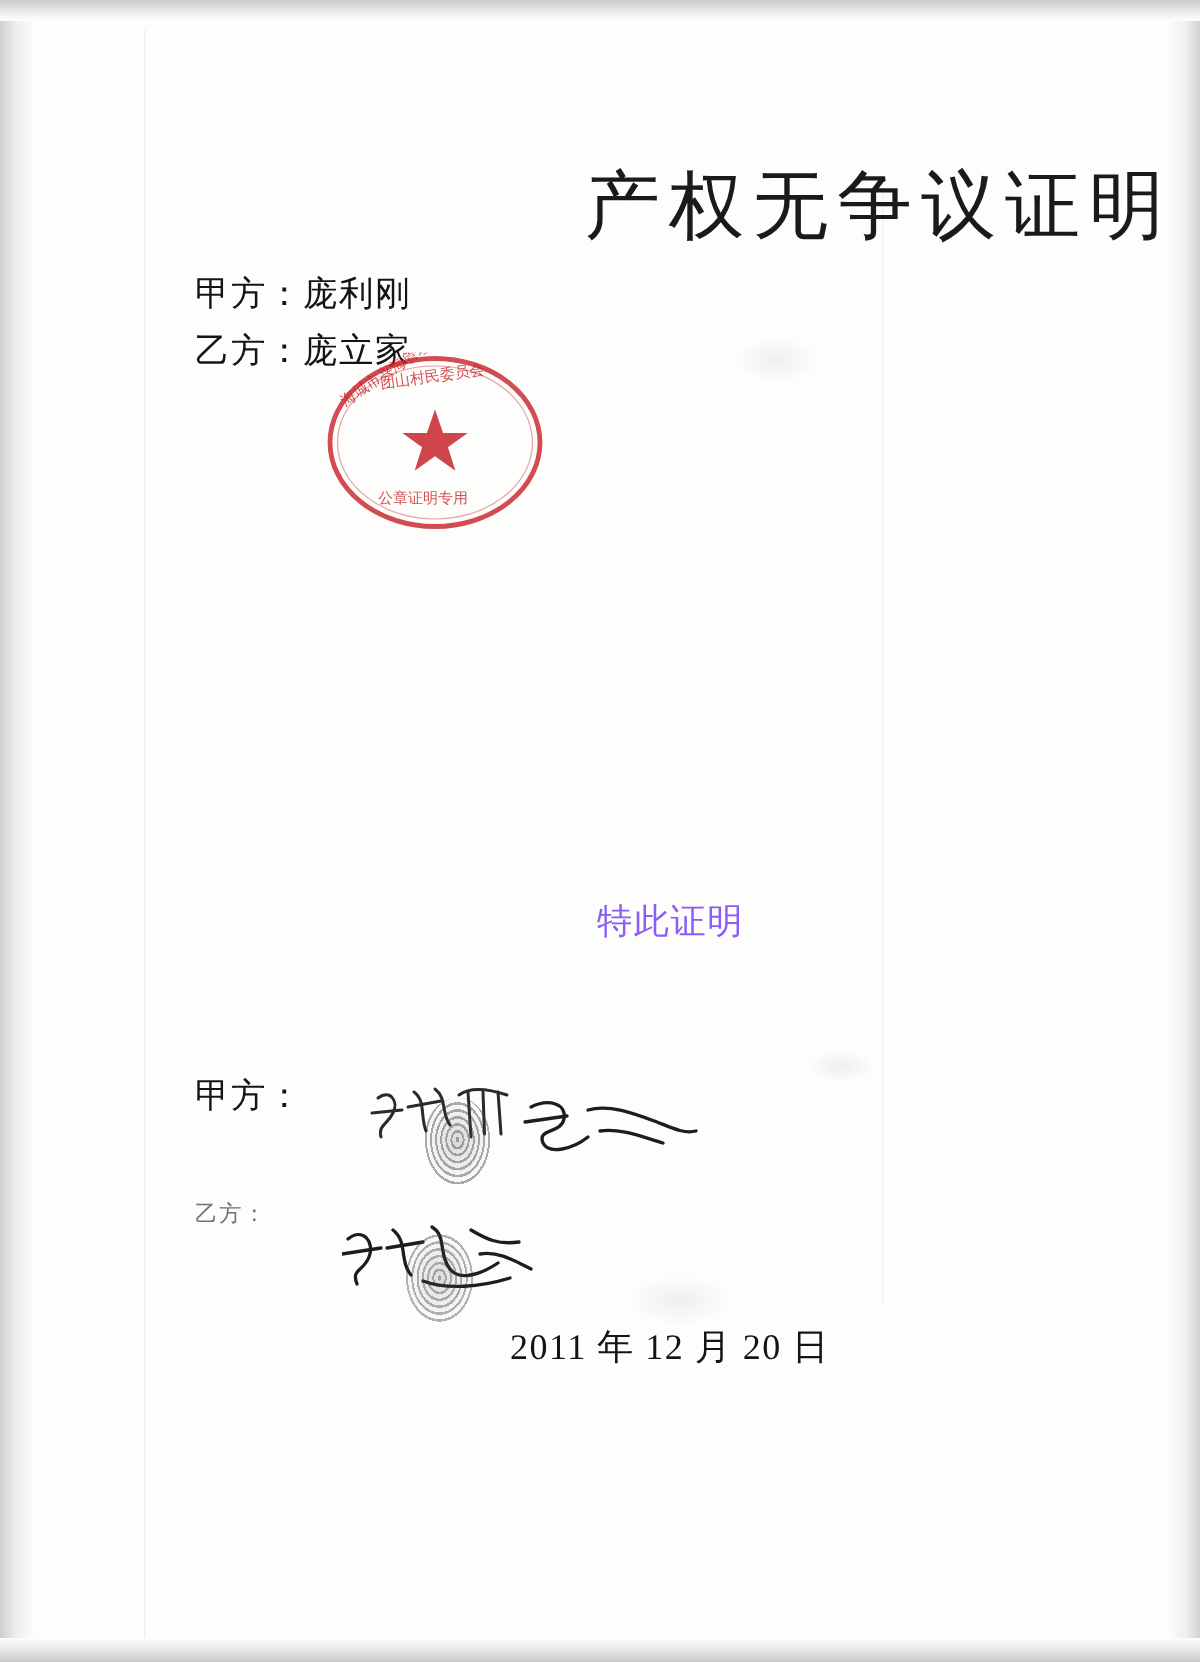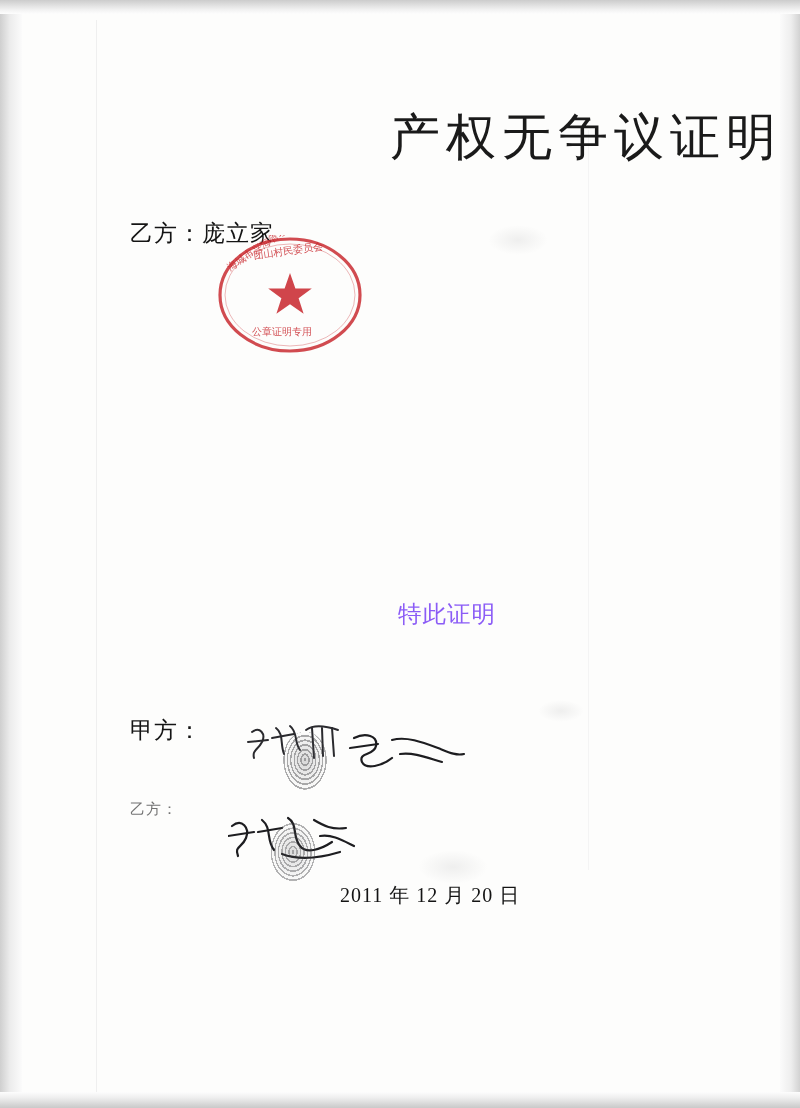--- a/index.html
+++ b/index.html
@@ -133,21 +133,21 @@
     left: 112px;
     top: 790px;
     font-size: 15px;
     color: #737373;
     letter-spacing: 1px;
   }
   #doc-date {
     position: absolute;
     left: 322px;
     top: 872px;
-    font-size: 20px;
+    font-size: 24px;
     color: #141414;
     letter-spacing: 1px;
   }
 
   
   #seal {
     position: absolute;
     left: 198px;
     top: 225px;
     width: 148px;
@@ -202,20 +202,21 @@
 
     <div class="fold"></div>
     <div class="fold2"></div>
 
     <div class="smudge" id="smudge1"></div>
     <div class="smudge" id="smudge2"></div>
     <div class="smudge" id="smudge3"></div>
 
     <div id="title">产权无争议证明</div>
 
+    <div class="party" id="party-a">甲方：庞利刚</div>
     <div class="party" id="party-b">乙方：庞立家</div>
 
 
     <div id="certify">特此证明</div>
 
     <div id="sig-a-label">甲方：</div>
     <div id="sig-b-label">乙方：</div>
 
     <div id="doc-date">2011 年 12 月 20 日</div>
 

